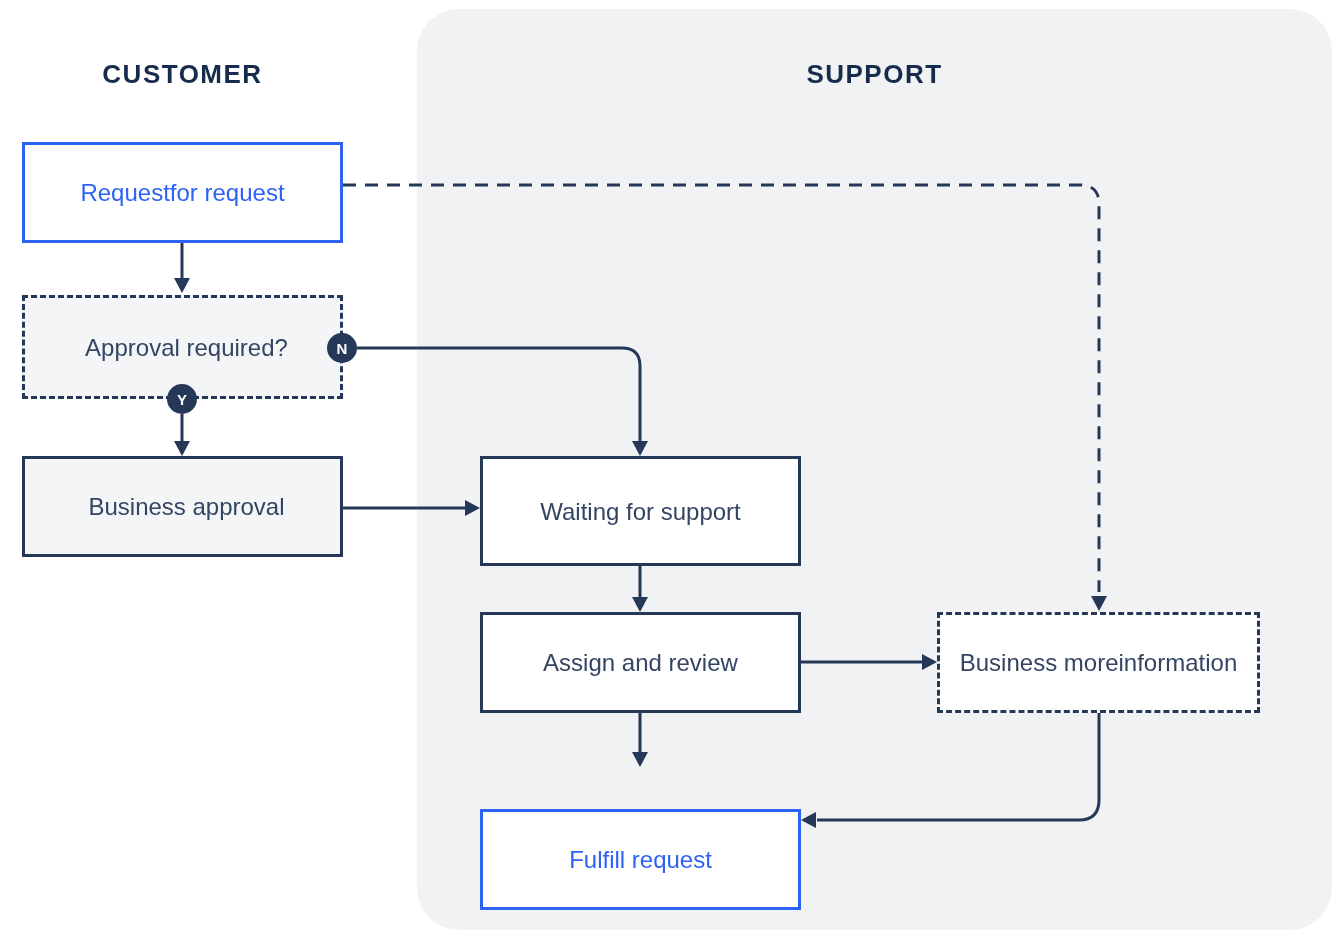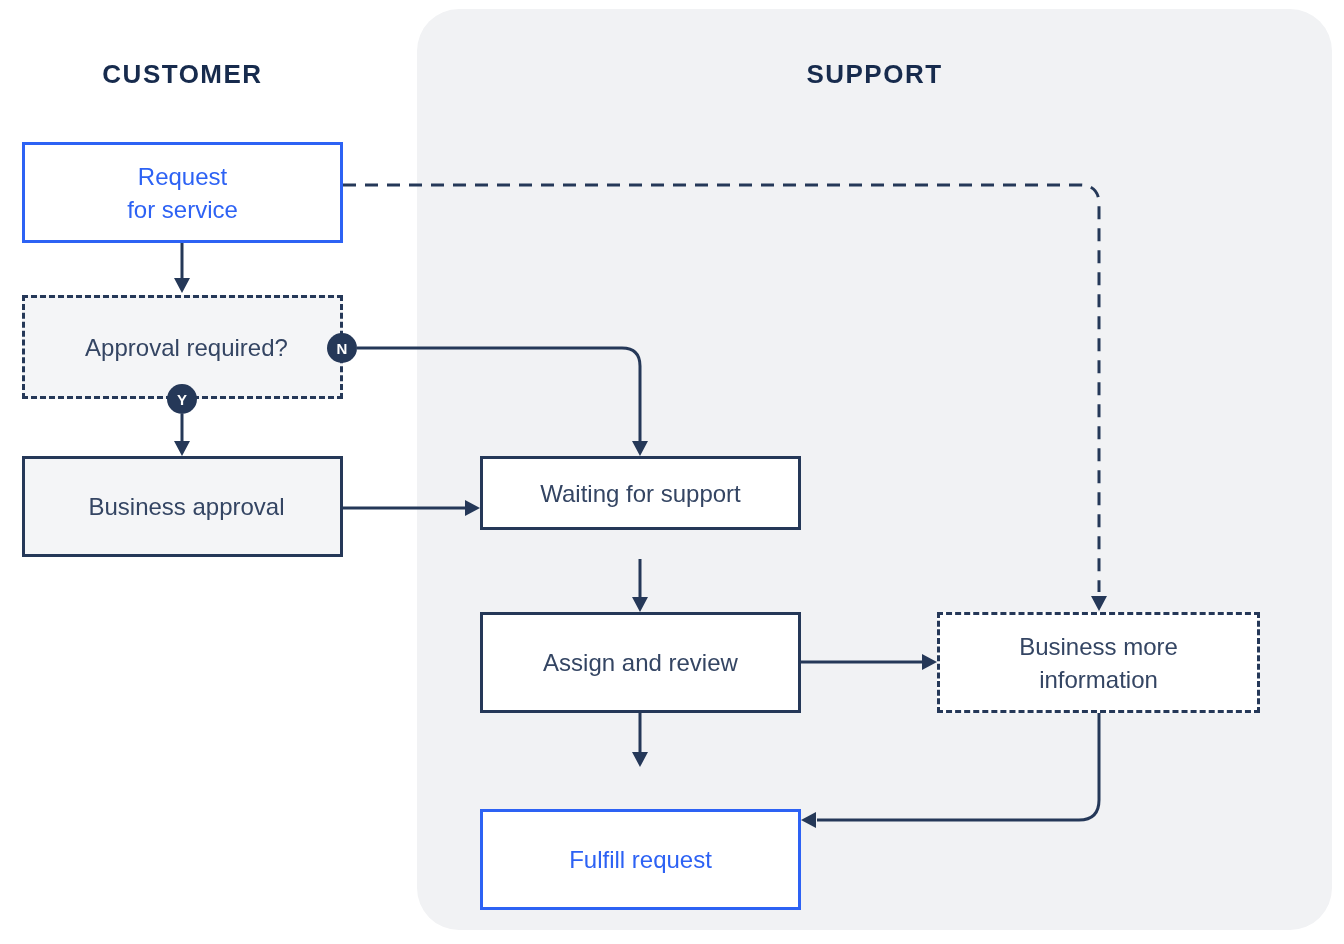--- a/index.html
+++ b/index.html
@@ -23,34 +23,34 @@
     font-size:26px;font-weight:700;letter-spacing:1.5px;
     color:#172B4D;
   }
   .lane-title.customer{left:22px;width:321px;}
   .lane-title.support{left:417px;width:915px;}
   .edges{position:absolute;left:0;top:0;width:1344px;height:944px;}
   .node{
     position:absolute;
     width:321px;height:101px;
     box-sizing:border-box;
-    display:flex;flex-direction:column;align-items:center;justify-content:center;
+    display:flex;flex-direction:row;align-items:center;justify-content:center;
     font-size:24px;font-weight:500;line-height:33px;
     text-align:center;
     background:#ffffff;
     border:3px solid #253858;
     color:#344563;
   }
   .node.primary{border-color:#2D62F4;color:#2D62F4;background:#ffffff;}
   .node.dashed{border-style:dashed;}
   .node.grayfill{background:#F4F5F7;padding-left:8px;}
   .node-request{left:22px;top:142px;}
   .node-approval{left:22px;top:295px;height:104px;}
   .node-business{left:22px;top:456px;}
-  .node-waiting{left:480px;top:456px;height:74px;}
+  .node-waiting{left:480px;top:456px;height:110px;}
   .node-assign{left:480px;top:612px;}
   .node-pending{left:937px;top:612px;width:323px;}
   .node-fulfill{left:480px;top:809px;}
   .badge{
     position:absolute;
     width:30px;height:30px;border-radius:50%;
     background:#253858;color:#ffffff;
     display:flex;align-items:center;justify-content:center;
     font-size:15px;font-weight:700;
   }
@@ -92,21 +92,21 @@
 
     <path d="M640 713 V753" stroke="#253858" stroke-width="3"></path>
     <polygon points="632,752 648,752 640,767" fill="#253858"></polygon>
 
     <path d="M1099 713 V800 Q1099 820 1079 820 H817" stroke="#253858" stroke-width="3"></path>
     <polygon points="816,812 816,828 801,820" fill="#253858"></polygon>
   </svg>
 
   <div class="node primary node-request">
     <span>Request</span>
-    <span>for service</span>
+    <span>for request</span>
   </div>
 
   <div class="node dashed grayfill node-approval">
     <span>Approval required?</span>
   </div>
 
   <div class="node grayfill node-business">
     <span>Business approval</span>
   </div>
 

